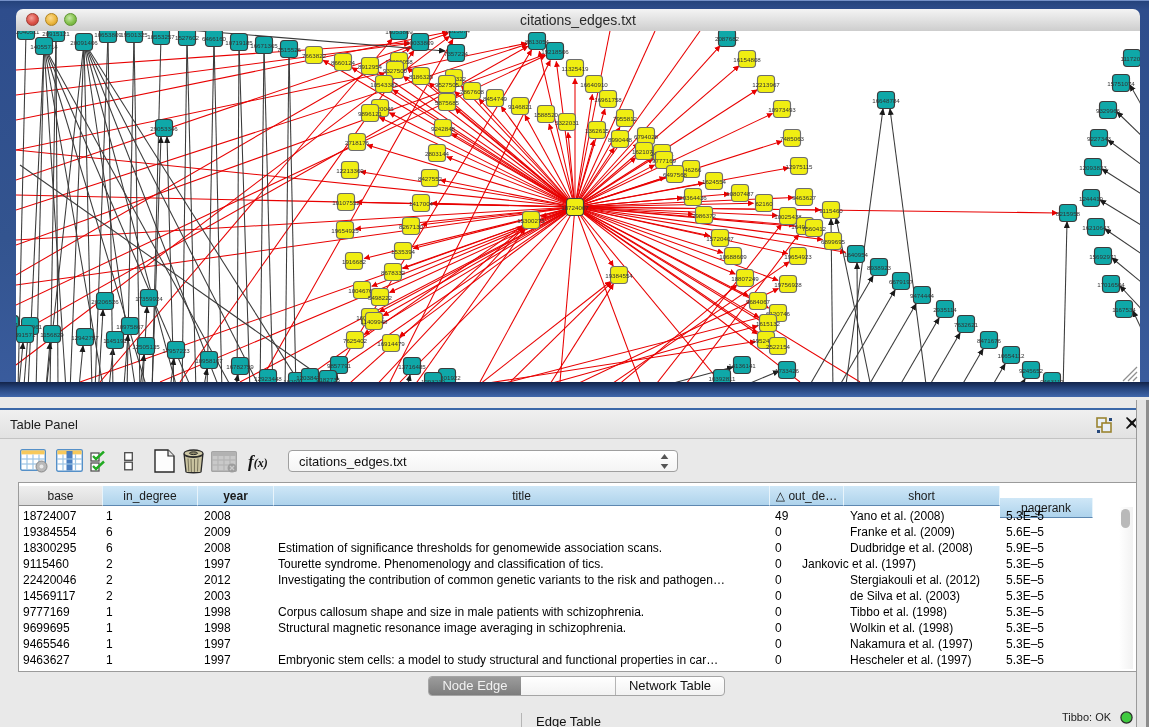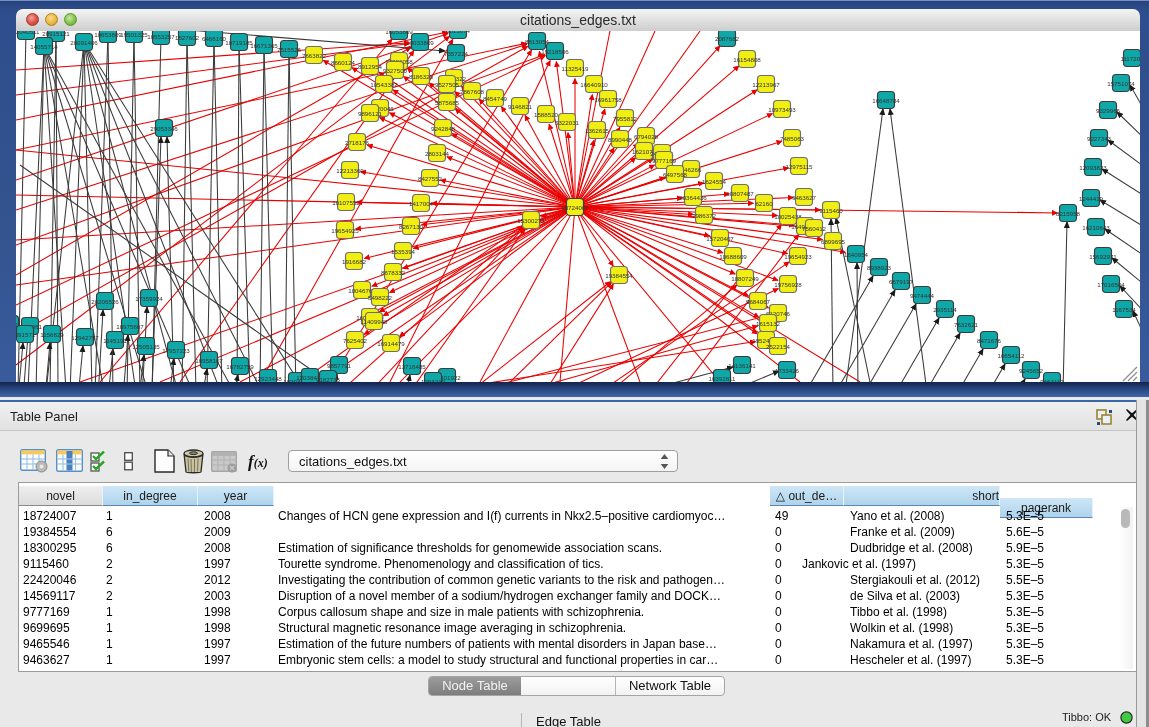--- a/index.html
+++ b/index.html
@@ -7,21 +7,21 @@
  background:linear-gradient(180deg,#24427a 0%,#2e4d8c 2.5%,#33548f 60%,#3a5c9e 100%);}
 #bband{position:absolute;left:0;top:382px;width:1149px;height:15px;
  background:linear-gradient(180deg,#13244a 0%,#24427a 40%,#4067ab 100%);}
 #net:before{content:"";position:absolute;left:0;top:0;width:1149px;height:1px;background:#7490c7;}
 #titlebar{position:absolute;left:16px;top:9px;width:1124px;height:22px;
  background:linear-gradient(180deg,#f4f4f4 0%,#e3e3e3 45%,#cdcdcd 100%);
  border-radius:7px 7px 0 0;border-bottom:1px solid #8f8f8f;}
 #title{position:absolute;width:100%;text-align:center;top:3px;font-size:14px;color:#2a2a2a;}
 .tl{position:absolute;width:13px;height:13px;border-radius:50%;}
 #panel{position:absolute;left:0;top:400px;width:1149px;height:327px;background:#e9e9e9;}
-#pbar{position:absolute;left:0;top:0;width:1149px;height:31px;
+#pbar{position:absolute;left:0;top:8px;width:1149px;height:31px;
  background:linear-gradient(180deg,#f0f0f0,#e2e2e2);border-top:2px solid #3a67a8;border-bottom:1px solid #c3c3c3;box-sizing:border-box;}
 #pbar .t{position:absolute;left:10px;top:7px;font-size:13px;color:#1c1c1c;}
 #tview{position:absolute;left:18px;top:82px;width:1117px;height:188px;background:#fff;border:1px solid #9b9b9b;}
 .hcell{position:absolute;top:86px;height:20px;background:linear-gradient(180deg,#cfe7f7,#aed3ec);
  border-right:1px solid #e8f4fb;border-bottom:1px solid #5d87b0;box-sizing:border-box;
  font-size:12px;color:#1a1a1a;text-align:center;line-height:20px;}
 .trow{position:absolute;left:0;top:0;width:1100px;height:16px;font-size:12px;color:#000;}
 .trow span{position:absolute;top:0;white-space:nowrap;line-height:16px;}
 #tabs{position:absolute;left:428px;top:276px;width:295px;height:18px;border:1px solid #a5a5a5;
  border-radius:4px;background:linear-gradient(180deg,#ffffff,#f2f2f2);font-size:13px;}
@@ -622,31 +622,31 @@
 </svg>
 <div class="icon" style="left:248px;top:52px;font-family:'Liberation Serif',serif;font-style:italic;font-weight:bold;font-size:17px;color:#111;">f<span style="font-size:12px;">(x)</span></div>
   <div style="position:absolute;left:288px;top:50px;width:390px;height:22px;background:linear-gradient(180deg,#ffffff,#f4f4f4);border:1px solid #9f9f9f;border-radius:4px;box-sizing:border-box;">
     <span style="position:absolute;left:10px;top:3px;font-size:13px;color:#111;">citations_edges.txt</span>
     <svg style="position:absolute;right:8px;top:3px" width="9" height="15" viewBox="0 0 9 15">
       <path d="M4.5,0 L8.3,5 L0.7,5 Z" fill="#555"></path>
         <path d="M4.5,15 L8.3,10 L0.7,10 Z" fill="#555"></path>
     </svg>
   </div>
   <div id="tview"></div>
-  <div class="hcell" style="left:19px;width:84px;background:linear-gradient(180deg,#efefef,#dcdcdc);border-bottom:1px solid #8a8a8a;">novel</div>
+  <div class="hcell" style="left:19px;width:84px;background:linear-gradient(180deg,#efefef,#dcdcdc);border-bottom:1px solid #8a8a8a;">base</div>
   <div class="hcell" style="left:103px;width:95px;">in_degree</div>
-  <div class="hcell" style="left:198px;width:76px;">year</div>
+  <div class="hcell" style="left:198px;width:76px;font-weight:bold;">year</div>
+  <div class="hcell" style="left:274px;width:496px;">title</div>
   <div class="hcell" style="left:770px;width:74px;">△&nbsp;out_de…</div>
-  <div class="hcell" style="left:844px;width:156px;text-align:right;">short</div>
+  <div class="hcell" style="left:844px;width:156px;">short</div>
   <div class="hcell" style="left:1000px;width:93px;margin-top:12px;">pagerank</div>
 <div class="trow" style="top:108px">
       <span style="left:23px">18724007</span>
       <span style="left:106px">1</span>
       <span style="left:204px">2008</span>
-      <span style="left:278px">Changes of HCN gene expression and I(f) currents in Nkx2.5–positive cardiomyoc…</span>
       <span style="left:775px">49</span>
       <span style="left:850px">Yano et al. (2008)</span>
       <span style="left:1006px">5.3E–5</span>
     </div>
 <div class="trow" style="top:124px">
       <span style="left:23px">19384554</span>
       <span style="left:106px">6</span>
       <span style="left:204px">2009</span>
       <span style="left:775px">0</span>
       <span style="left:850px">Franke et al. (2009)</span>
@@ -676,21 +676,20 @@
       <span style="left:204px">2012</span>
       <span style="left:278px">Investigating the contribution of common genetic variants to the risk and pathogen…</span>
       <span style="left:775px">0</span>
       <span style="left:850px">Stergiakouli et al. (2012)</span>
       <span style="left:1006px">5.5E–5</span>
     </div>
 <div class="trow" style="top:188px">
       <span style="left:23px">14569117</span>
       <span style="left:106px">2</span>
       <span style="left:204px">2003</span>
-      <span style="left:278px">Disruption of a novel member of a sodium/hydrogen exchanger family and DOCK…</span>
       <span style="left:775px">0</span>
       <span style="left:850px">de Silva et al. (2003)</span>
       <span style="left:1006px">5.3E–5</span>
     </div>
 <div class="trow" style="top:204px">
       <span style="left:23px">9777169</span>
       <span style="left:106px">1</span>
       <span style="left:204px">1998</span>
       <span style="left:278px">Corpus callosum shape and size in male patients with schizophrenia.</span>
       <span style="left:775px">0</span>
@@ -703,38 +702,37 @@
       <span style="left:204px">1998</span>
       <span style="left:278px">Structural magnetic resonance image averaging in schizophrenia.</span>
       <span style="left:775px">0</span>
       <span style="left:850px">Wolkin et al. (1998)</span>
       <span style="left:1006px">5.3E–5</span>
     </div>
 <div class="trow" style="top:236px">
       <span style="left:23px">9465546</span>
       <span style="left:106px">1</span>
       <span style="left:204px">1997</span>
-      <span style="left:278px">Estimation of the future numbers of patients with mental disorders in Japan base…</span>
       <span style="left:775px">0</span>
       <span style="left:850px">Nakamura et al. (1997)</span>
       <span style="left:1006px">5.3E–5</span>
     </div>
 <div class="trow" style="top:252px">
       <span style="left:23px">9463627</span>
       <span style="left:106px">1</span>
       <span style="left:204px">1997</span>
       <span style="left:278px">Embryonic stem cells: a model to study structural and functional properties in car…</span>
       <span style="left:775px">0</span>
       <span style="left:850px">Hescheler et al. (1997)</span>
       <span style="left:1006px">5.3E–5</span>
     </div>
   <div style="position:absolute;left:1119px;top:107px;width:14px;height:162px;background:linear-gradient(90deg,#ffffff,#f2f2f2);"></div>
   <div style="position:absolute;left:1121px;top:109px;width:9px;height:19px;background:#b9b9b9;border-radius:5px;"></div>
   <div id="tabs">
-    <div class="seg" style="left:0;width:92px;background:linear-gradient(180deg,#9c9c9c,#7d7d7d);color:#f2f2f2;border-radius:3px 0 0 3px;">Node Table</div>
+    <div class="seg" style="left:0;width:92px;background:linear-gradient(180deg,#9c9c9c,#7d7d7d);color:#f2f2f2;border-radius:3px 0 0 3px;">Node Edge</div>
     <div class="seg" style="left:92px;width:93px;border-left:1px solid #b5b5b5;margin-top:36px;">Edge Table</div>
     <div class="seg" style="left:186px;width:108px;border-left:1px solid #b5b5b5;">Network Table</div>
   </div>
   <div id="mem">Tibbo: OK</div>
   <svg style="position:absolute;left:1120px;top:311px" width="13" height="13" viewBox="0 0 13 13">
     <circle cx="6.5" cy="6.5" r="5.6" fill="#3fca3f" stroke="#2a2a2a" stroke-width="1.2"></circle>
   </svg>
   <div style="position:absolute;left:1136px;top:0;width:1px;height:327px;background:#9a9a9a;"></div>
   <div style="position:absolute;left:1137px;top:0;width:9px;height:327px;background:#e4e4e4;"></div>
   <div style="position:absolute;left:1146px;top:0;width:3px;height:327px;background:#8d8d8d;"></div>

